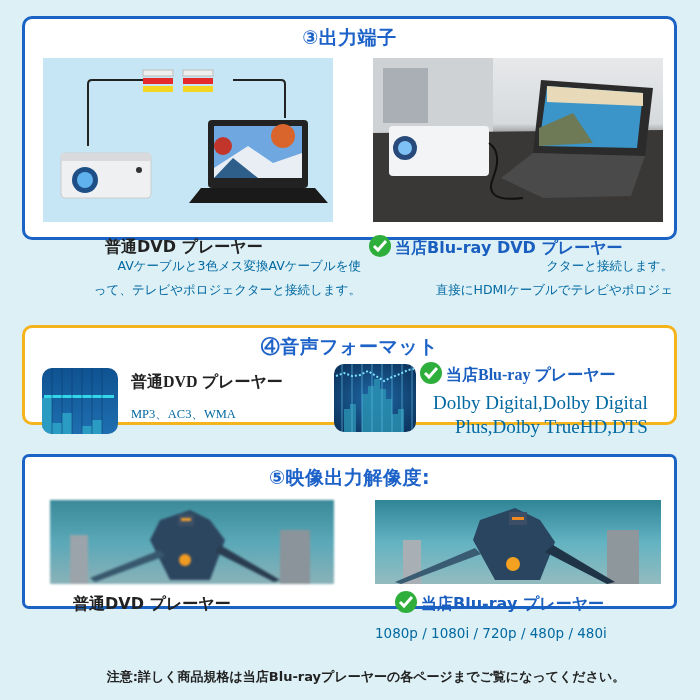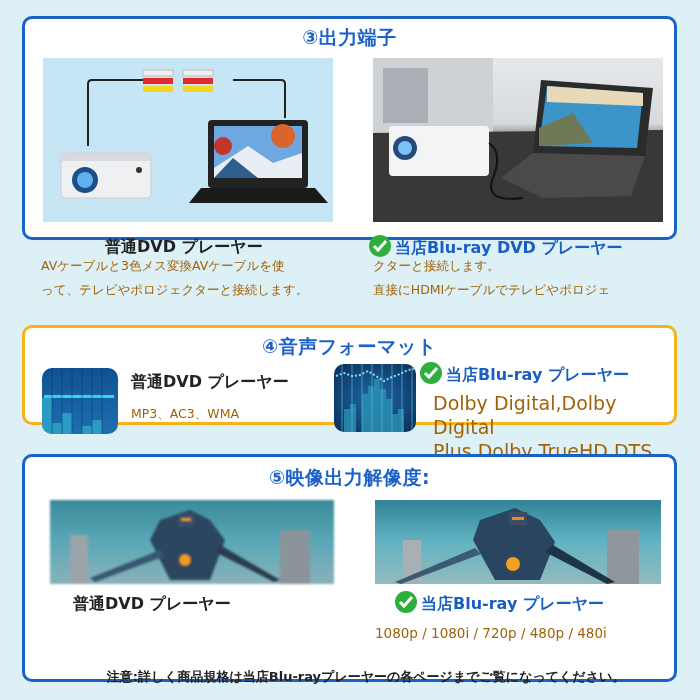--- a/index.html
+++ b/index.html
@@ -34,21 +34,22 @@
     font-weight: bold;
     font-size: 16px;
     color: #222;
     white-space: nowrap;
   }
   .cap-title.blue { color: #1a5fc0; }
   .desc {
     position: absolute;
     font-size: 12.5px;
     line-height: 24px;
-    color: #a16207;
+    color: #0369a1;
+    text-align: right;
   }
   .check {
     display: inline-block;
     width: 22px; height: 22px;
     border-radius: 50%;
     background: #2eae3a;
     vertical-align: -4px;
     margin-right: 4px;
     position: relative;
   }
@@ -129,21 +130,21 @@
     <span class="check"><svg width="16" height="14" viewBox="0 0 16 14">
           <path d="M2 7 L6 11 L14 2" stroke="#fff" stroke-width="3" fill="none"></path>
         </svg></span><span>当店Blu-ray DVD プレーヤー</span>
   </div>
   <div class="desc" style="left:348px;top:235px;width:300px;">
     <div>クターと接続します。</div>
     <div>直接にHDMIケーブルでテレビやポロジェ</div>
   </div>
 </div>
 
-<div class="panel orange" style="top:325px;height:100px;">
+<div class="panel orange" style="top:325px;height:100px;font-family:Liberation Serif, serif;">
   <div class="panel-title" style="top:6px;">④音声フォーマット</div>
 
   <div class="img-box" style="left:17px;top:40px;width:76px;height:66px;border-radius:10px;background:linear-gradient(#0f5291,#1f6fb0);">
     <svg width="76" height="66" viewBox="0 0 76 66">
       <rect x="2" y="27" width="70" height="3" fill="#33d6e8"></rect>
       <rect x="0" y="30" width="10" height="36" fill="#2a9cc4"></rect>
       <rect x="10" y="55" width="10" height="11" fill="#2a9cc4"></rect>
       <rect x="20" y="45" width="10" height="21" fill="#2a9cc4"></rect>
       <rect x="40" y="58" width="10" height="8" fill="#2a9cc4"></rect>
       <rect x="50" y="52" width="10" height="14" fill="#2a9cc4"></rect>
@@ -190,21 +191,21 @@
     <span class="check"><svg width="16" height="14" viewBox="0 0 16 14">
           <path d="M2 7 L6 11 L14 2" stroke="#fff" stroke-width="3" fill="none"></path>
         </svg></span><span>当店Blu-ray プレーヤー</span>
   </div>
   <div class="desc" style="left:408px;top:63px;font-size:19px;">
     <div>Dolby Digital,Dolby Digital</div>
     <div>Plus,Dolby TrueHD,DTS</div>
   </div>
 </div>
 
-<div class="panel" style="top:454px;height:228px;">
+<div class="panel" style="top:454px;height:155px;border-radius:7px;">
   <div class="panel-title" style="top:8px;">⑤映像出力解像度:</div>
 
   <div class="img-box" style="left:25px;top:43px;width:284px;height:84px;background:linear-gradient(#3a8a9a,#5aa8b8 50%,#8ab2b8);filter:blur(0.8px);">
     <svg width="284" height="84" viewBox="0 0 284 84">
       <rect x="20" y="35" width="18" height="49" fill="#9aa4aa"></rect>
       <rect x="230" y="30" width="30" height="54" fill="#8a949a"></rect>
       <polygon points="110,20 140,10 160,20 175,40 160,80 120,80 100,40" fill="#2d4660"></polygon>
       <rect x="128" y="14" width="16" height="12" fill="#3d4f66"></rect>
       <rect x="131" y="18" width="10" height="3" fill="#f0a030"></rect>
       <circle cx="135" cy="60" r="6" fill="#f09a22"></circle>

